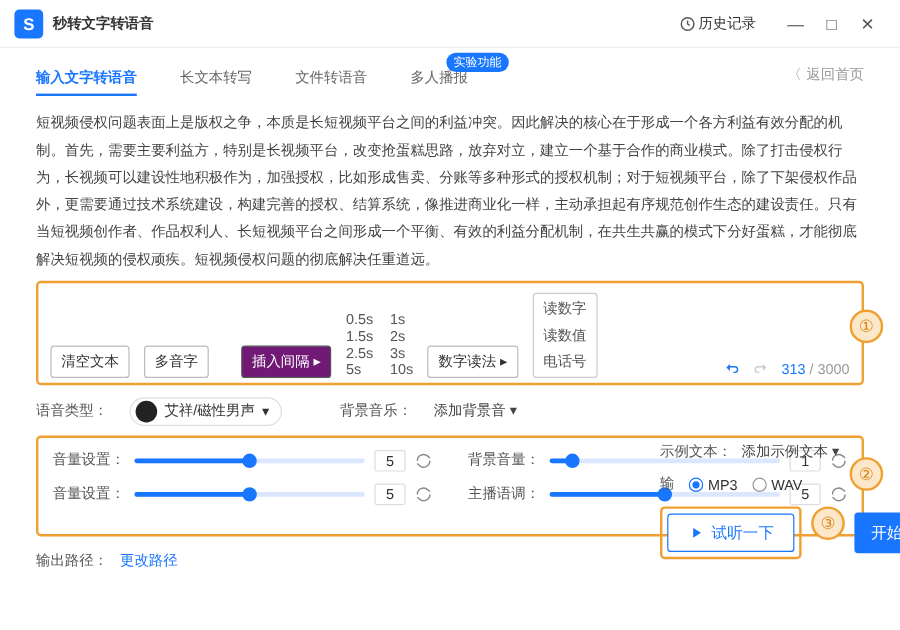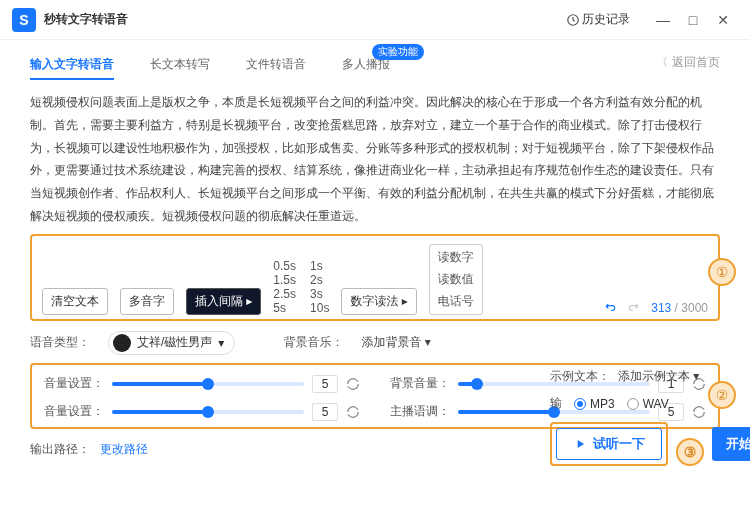--- a/index.html
+++ b/index.html
@@ -13,32 +13,32 @@
 .tabs { display:flex; align-items:center; padding:10px 30px 0 30px; gap:36px; position:relative; }
 .tab { padding:6px 0; cursor:pointer; color:#666; position:relative; }
 .tab.active { color:#1976ff; font-weight:bold; }
 .tab.active::after { content:""; position:absolute; left:0; right:0; bottom:-1px; height:2px; background:#1976ff; }
 .badge { background:#1976ff; color:#fff; font-size:10px; padding:1px 6px; border-radius:8px; position:absolute; top:-6px; right:-34px; }
 .back { position:absolute; right:30px; top:14px; color:#999; cursor:pointer; font-size:12px; }
 .textarea-wrap { margin:12px 30px 0 30px; }
 .maintext { width:100%; font-size:12px; line-height:1.9; color:#444; border:none; resize:none; outline:none; }
 .toolbar-zone { margin:6px 30px 0 30px; border:2px solid #f0a030; border-radius:4px; padding:8px 10px 4px 10px; position:relative; display:flex; gap:12px; align-items:flex-end; }
 .smallbtn { border:1px solid #bbb; border-radius:3px; padding:4px 8px; background:#fff; cursor:pointer; font-size:12px; white-space:nowrap; }
-.smallbtn.dark { background:#0f172a; color:#fff; border-color:#555; }
+.smallbtn.dark { background:#701a75; color:#fff; border-color:#555;margin-left:15px; }
 .pause-grid { display:grid; grid-template-columns:auto auto; gap:0 14px; font-size:12px; color:#555; }
 .readmode { display:flex; flex-direction:column; gap:5px; font-size:12px; color:#555; border:1px solid #ccc; border-radius:3px; padding:4px 8px; }
 .counter { margin-left:auto; display:flex; align-items:center; gap:10px; color:#999; }
 .counter .cur { color:#1976ff; }
 .circnum { position:absolute; right:-18px; width:28px; height:28px; border:2px solid #f0a030; border-radius:50%; background:#fce8c9; color:#d8851a; display:flex; align-items:center; justify-content:center; font-size:14px; }
 .row { display:flex; align-items:center; margin:10px 30px 0 30px; gap:18px; font-size:12px; }
 .label { color:#555; white-space:nowrap; }
 .voice-pill { display:flex; align-items:center; gap:6px; border:1px solid #ddd; border-radius:14px; padding:2px 10px 2px 4px; cursor:pointer; }
 .avatar { width:18px; height:18px; border-radius:50%; background:#222; display:inline-block; }
 .dropdown { border:none; background:none; cursor:pointer; font-size:12px; color:#444; }
-.sliders-zone { margin:8px 30px 0 30px; border:2px solid #f0a030; border-radius:4px; padding:10px 12px 6px 12px; position:relative; display:grid; grid-template-columns:1fr 1fr; gap:10px 30px; }
+.sliders-zone { margin:8px 30px 0 30px; border:2px solid #f0a030; border-radius:4px; padding:10px 12px 24px 12px; position:relative; display:grid; grid-template-columns:1fr 1fr; gap:10px 30px; }
 .slider-row { display:flex; align-items:center; gap:8px; }
 .track { flex:1; height:4px; background:#dbe7ff; border-radius:2px; position:relative; }
 .track .fill { position:absolute; left:0; top:0; bottom:0; background:#1976ff; border-radius:2px; }
 .track .thumb { position:absolute; width:12px; height:12px; border-radius:50%; background:#1976ff; top:-4px; transform:translateX(-50%); }
 .valbox { width:26px; text-align:center; border:1px solid #ddd; border-radius:2px; padding:1px 0; }
 .refresh { width:16px; height:16px; cursor:pointer; color:#888; }
 .right-col { position:absolute; right:30px; top:368px; width:170px; }
 .sample-row { display:flex; align-items:center; gap:8px; margin-bottom:10px; }
 .fmt-row { display:flex; align-items:center; gap:12px; margin-bottom:10px; }
 .radio { display:flex; align-items:center; gap:4px; cursor:pointer; }
@@ -190,21 +190,21 @@
     <span class="label">输</span>
     <div class="radio checked">
         <span class="radio-dot"></span>
         <span>MP3</span>
       </div>
     <div class="radio">
         <span class="radio-dot"></span>
         <span>WAV</span>
       </div>
   </div>
-  <div style="position:relative; display:flex; align-items:flex-end;font-weight:bold;">
+  <div style="position:relative; display:flex; align-items:flex-start;">
     <div class="listen-zone circ-outer">
       <div class="listen-btn">
         <svg class="icon" viewBox="0 0 24 24" fill="#1976ff">
             <path d="M8 5v14l11-7z"></path>
           </svg>
         <span>试听一下</span>
       </div>
     </div>
     <div class="circnum" style="position:static; margin-left:8px;">③</div>
     <div class="start-btn">开始转换</div>

